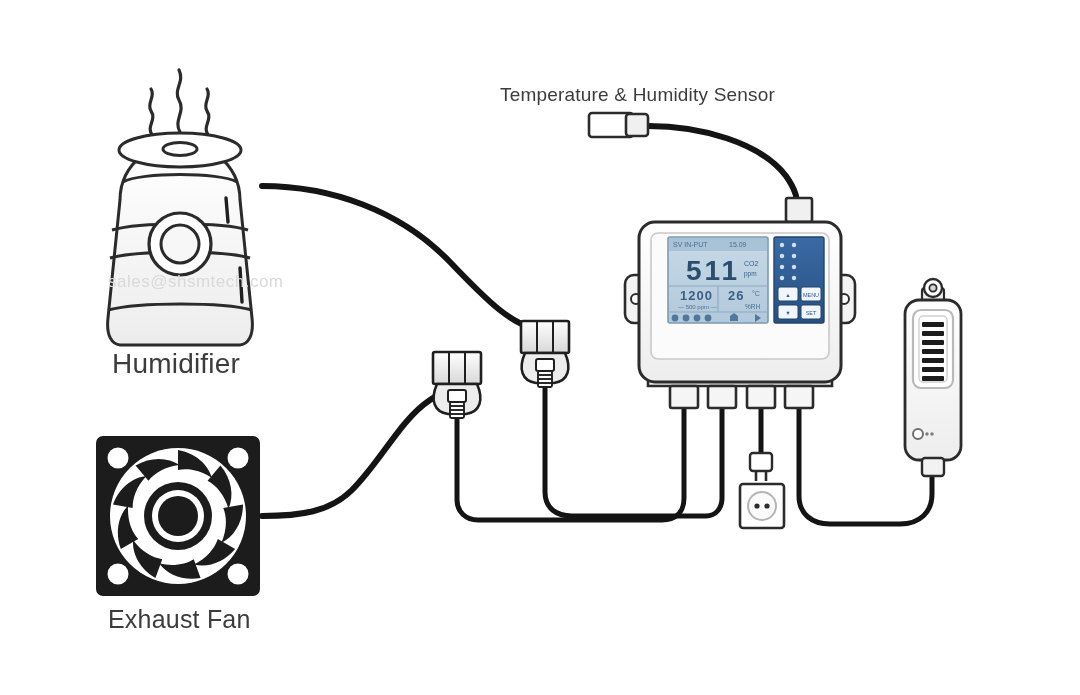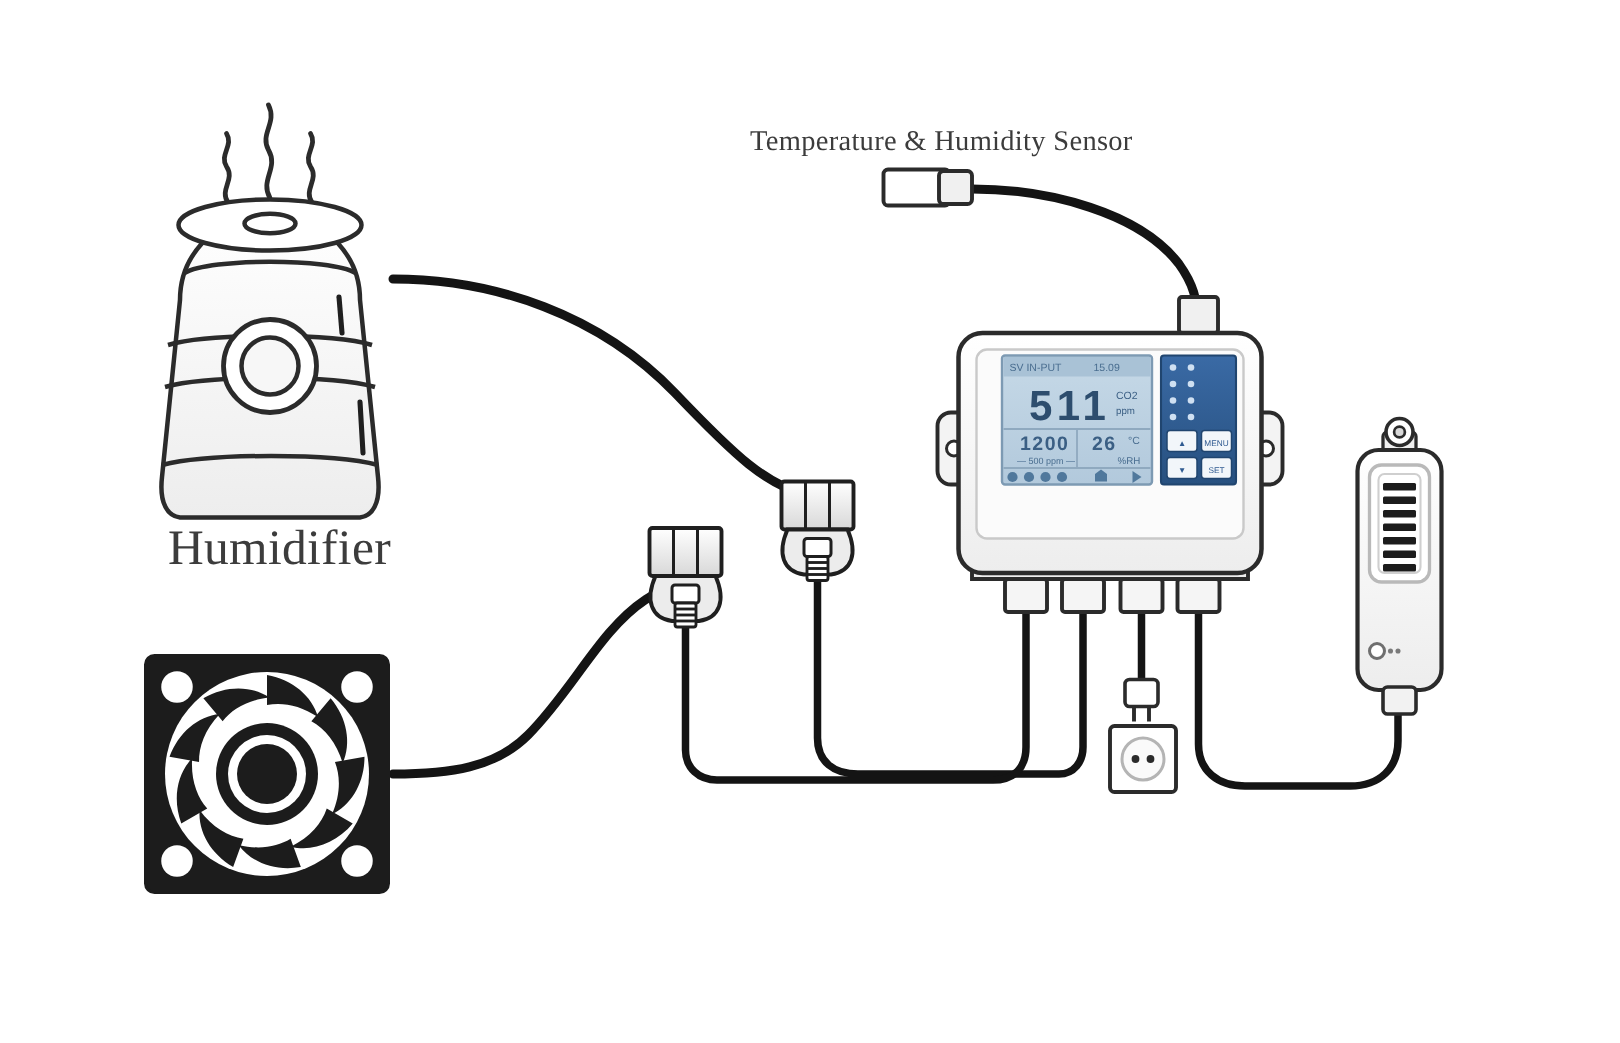--- a/index.html
+++ b/index.html
@@ -6,27 +6,27 @@
   body{
     width:1080px;height:695px;
     font-family:"Liberation Sans", sans-serif;
     overflow:hidden;position:relative;
   }
   #stage{position:absolute;left:0;top:0;width:1080px;height:695px;}
   svg.diagram{position:absolute;left:0;top:0;width:1080px;height:695px;display:block;}
   .label{
     position:absolute;
     color:#3c3c3c;
-    font-family:Liberation Serif, serif;
+    font-family:Liberation Sans, sans-serif;
     font-weight:400;
     white-space:nowrap;
     letter-spacing:0.2px;
   }
   .label sub{font-size:0.62em;vertical-align:baseline;position:relative;top:0.22em;}
-  #lbl-humidifier{left:112px;top:348px;font-size:33px;}
+  #lbl-humidifier{left:112px;top:348px;font-size:28px;}
   #lbl-fan{left:108px;top:605px;font-size:25px;}
   #lbl-controller{left:666px;top:545px;font-size:27px;}
   #lbl-co2sensor{left:890px;top:269px;font-size:22px;}
   #lbl-thsensor{left:500px;top:84px;font-size:19px;}
   .wm{
     position:absolute;left:108px;top:272px;
     font-size:17px;color:#d9d9d9;
     font-family:"Liberation Sans", sans-serif;
     letter-spacing:0.5px;user-select:none;
   }
@@ -305,19 +305,21 @@
       <circle cx="932" cy="434" r="1.7"></circle>
     </g>
 
     <rect x="922" y="458" width="22" height="18" rx="3" fill="#f2f2f2" stroke="#2b2b2b" stroke-width="2.4"></rect>
   </g>
 
 </svg>
 
 <div class="label" id="lbl-humidifier">Humidifier</div>
 
+<div class="label" id="lbl-fan">Exhaust Fan</div>
 
 
 
 <div class="label" id="lbl-thsensor">Temperature &amp; Humidity Sensor</div>
 
+<div class="wm">sales@shsmtech.com</div>
 
 </div>
 
 </body></html>

